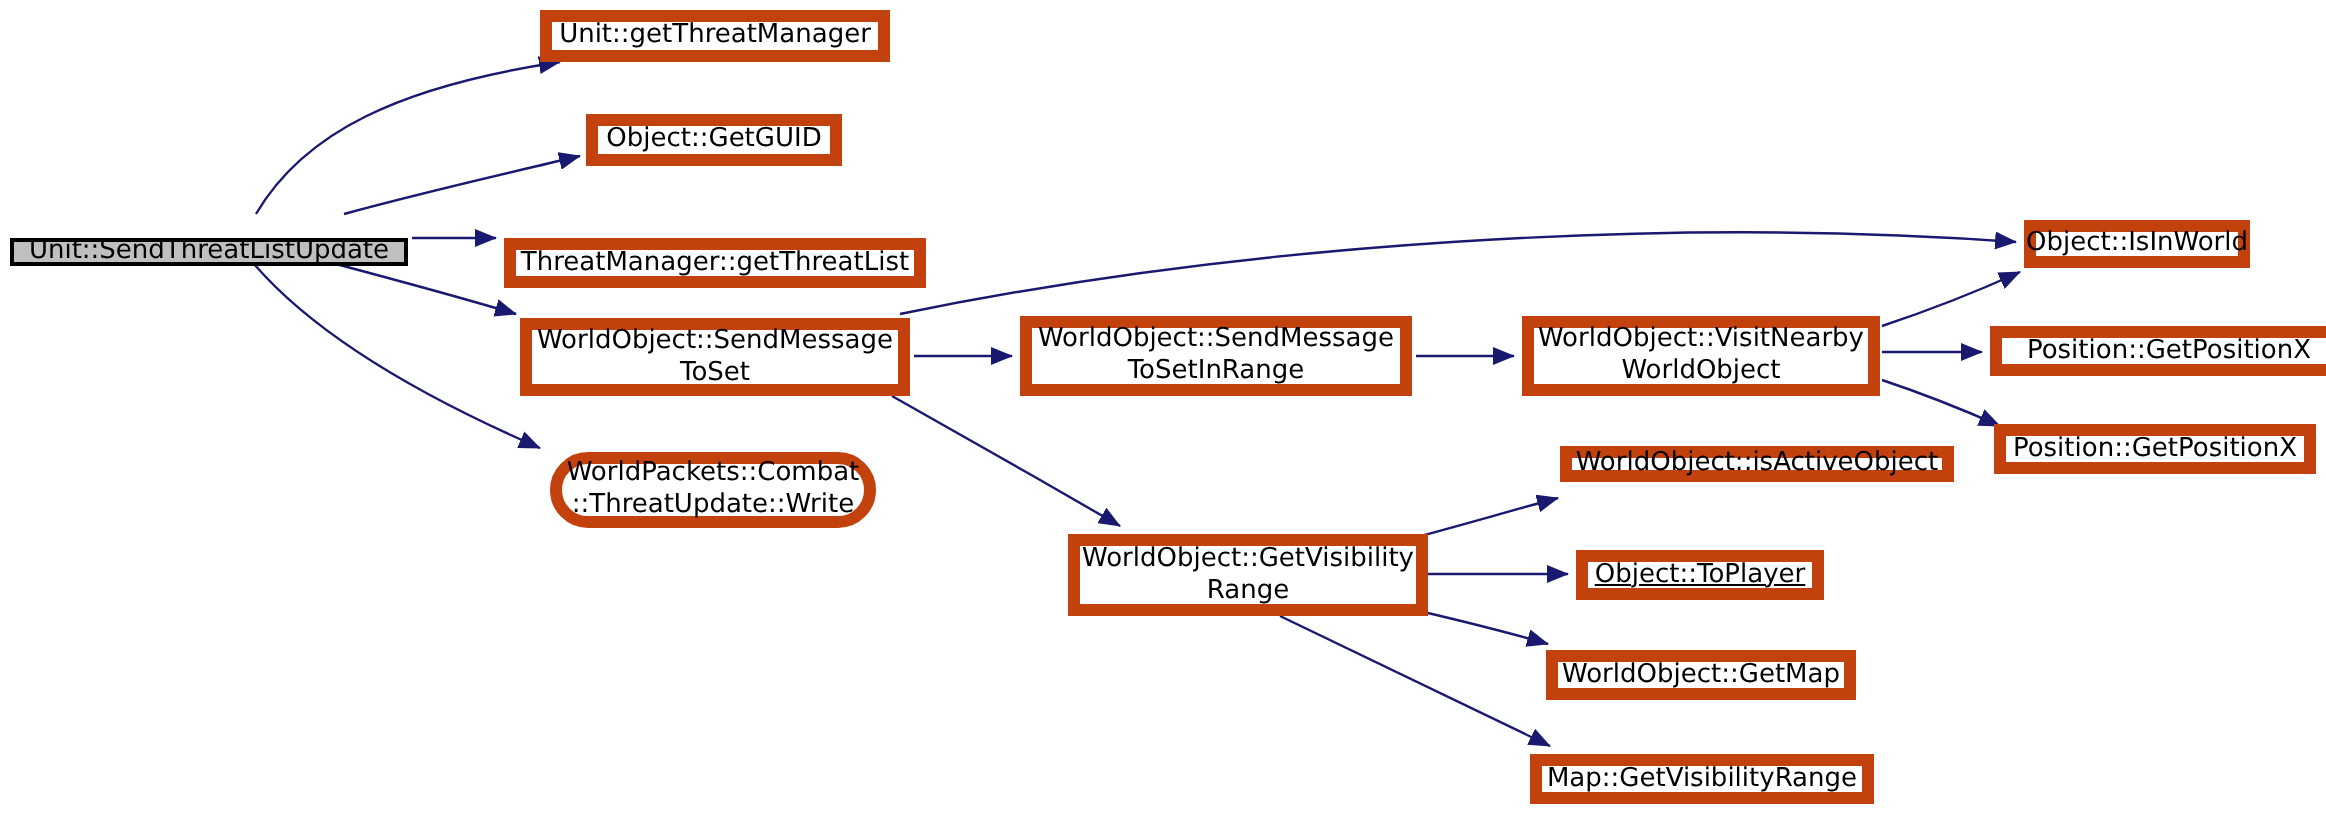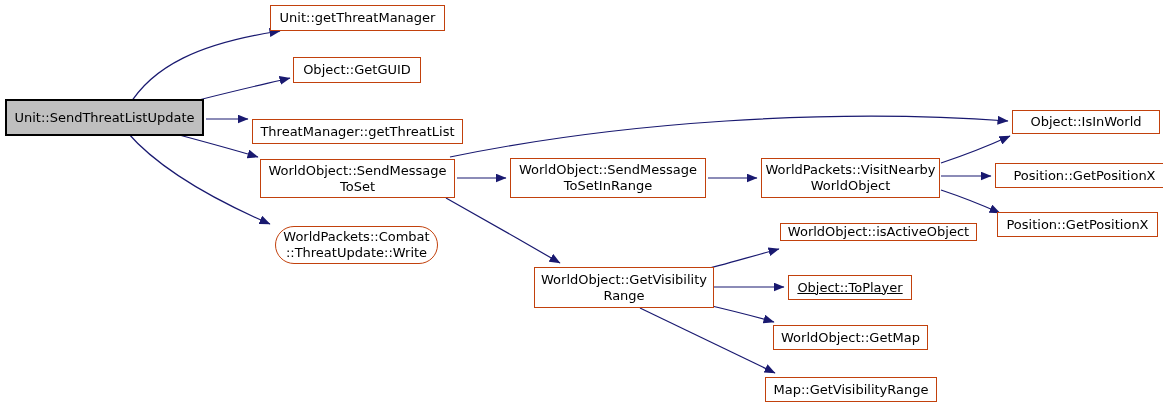--- a/index.html
+++ b/index.html
@@ -11,21 +11,21 @@
     overflow:hidden;
   }
   #edges-layer{position:absolute;left:0;top:0;width:1163px;height:408px;}
   .node{
     position:absolute;
     box-sizing:border-box;
     display:flex;align-items:center;justify-content:center;
     text-align:center;
     white-space:pre-line;
     background:#ffffff;
-    border:1px solid #c2410c;
+    border:6px solid #c2410c;
     color:#000000;
     font-size:13px;
     line-height:16px;
     cursor:pointer;
   }
   .node.highlighted{
     background:#bfbfbf;
     border:2px solid #000000;
   }
 </style>
@@ -52,33 +52,33 @@
         <path d="M941,163 C965,155 988,146 1010,136" fill="none" stroke="#191970" stroke-width="1.2" marker-end="url(#arrowhead)"></path>
         <path d="M941,176 L991,176" fill="none" stroke="#191970" stroke-width="1.2" marker-end="url(#arrowhead)"></path>
         <path d="M941,190 C962,197 982,205 1000,213" fill="none" stroke="#191970" stroke-width="1.2" marker-end="url(#arrowhead)"></path>
         <path d="M699,271 C726,264 753,256 779,249" fill="none" stroke="#191970" stroke-width="1.2" marker-end="url(#arrowhead)"></path>
         <path d="M699,287 L784,287" fill="none" stroke="#191970" stroke-width="1.2" marker-end="url(#arrowhead)"></path>
         <path d="M699,303 C725,309 750,315 774,322" fill="none" stroke="#191970" stroke-width="1.2" marker-end="url(#arrowhead)"></path>
         <path d="M640,308 C686,330 732,352 775,373" fill="none" stroke="#191970" stroke-width="1.2" marker-end="url(#arrowhead)"></path>
       </g>
   </svg>
   <div id="nodes-layer">
-      <div class="node highlighted" style="left: 5px; top: 99px; width: 199px; height: 37px; text-align: center;">Unit::SendThreatListUpdate</div>
+      <div class="node highlighted" style="left: 5px; top: 119px; width: 199px; height: 14px; text-align: center;">Unit::SendThreatListUpdate</div>
       <div class="node" style="left: 270px; top: 5px; width: 175px; height: 26px;">Unit::getThreatManager</div>
       <div class="node" style="left: 293px; top: 57px; width: 128px; height: 26px;">Object::GetGUID</div>
       <div class="node" style="left: 252px; top: 107px; width: 211px; height: 25px; margin-top: 12px;">ThreatManager::getThreatList</div>
       <div class="node" style="left: 260px; top: 159px; width: 195px; height: 39px;">WorldObject::SendMessage
 ToSet</div>
       <div class="node" style="left: 510px; top: 158px; width: 196px; height: 40px;">WorldObject::SendMessage
 ToSetInRange</div>
       <div class="node" style="left: 275px; top: 226px; width: 163px; height: 38px; border-radius: 19px;">WorldPackets::Combat
 ::ThreatUpdate::Write</div>
-      <div class="node" style="left: 761px; top: 158px; width: 179px; height: 40px;">WorldPackets::VisitNearby
+      <div class="node" style="left: 761px; top: 158px; width: 179px; height: 40px;">WorldObject::VisitNearby
 WorldObject</div>
-      <div class="node" style="left: 1012px; top: 110px; width: 148px; height: 24px;">Object::IsInWorld</div>
+      <div class="node" style="left: 1012px; top: 110px; width: 113px; height: 24px;">Object::IsInWorld</div>
       <div class="node" style="left: 995px; top: 163px; width: 179px; height: 25px;">Position::GetPositionX</div>
       <div class="node" style="left: 997px; top: 212px; width: 161px; height: 25px;">Position::GetPositionX</div>
       <div class="node" style="left: 518px; top: 267px; width: 180px; height: 41px; margin-left: 16px;">WorldObject::GetVisibility
 Range</div>
       <div class="node" style="left: 752px; top: 223px; width: 197px; height: 18px; margin-left: 28px;">WorldObject::isActiveObject</div>
       <div class="node" style="left: 788px; top: 275px; width: 124px; height: 25px; text-decoration: underline;">Object::ToPlayer</div>
       <div class="node" style="left: 773px; top: 325px; width: 155px; height: 25px;">WorldObject::GetMap</div>
       <div class="node" style="left: 765px; top: 377px; width: 172px; height: 25px;">Map::GetVisibilityRange</div>
     </div>
 </div>

